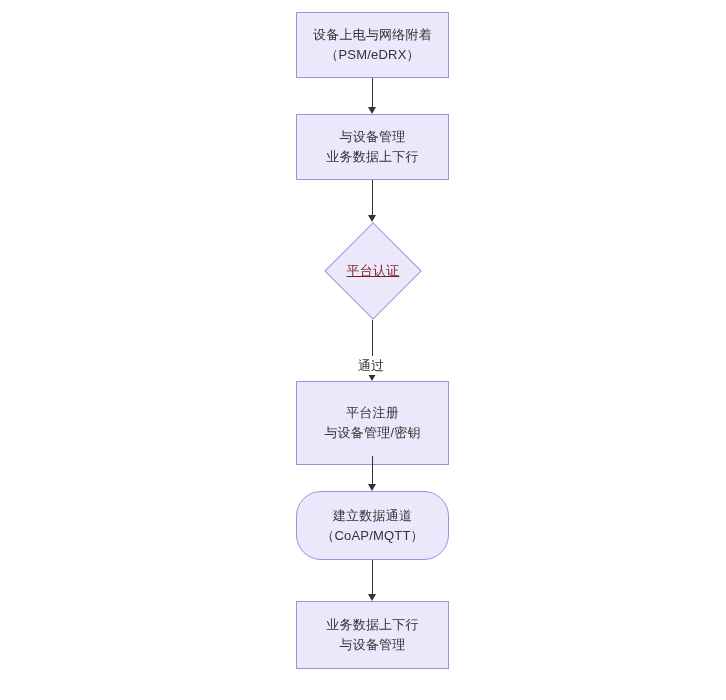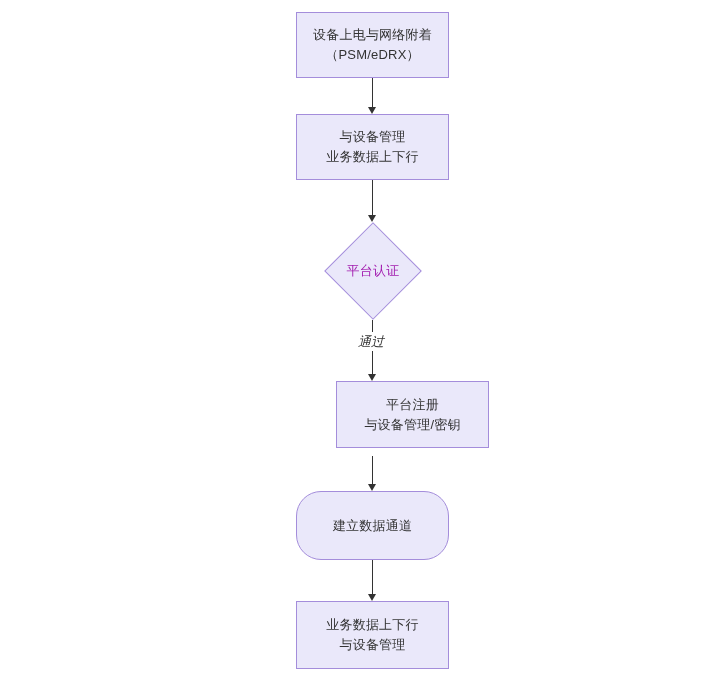--- a/index.html
+++ b/index.html
@@ -49,26 +49,27 @@
     left: 50%;
     top: 50%;
     box-sizing: border-box;
     background: #eae8fa;
     border: 1px solid #a48ddb;
     transform: translate(-50%, -50%) rotate(45deg);
   }
   .diamond-label {
     position: relative;
     z-index: 2;
-    color: #a21caf;
+    color: #7f1d1d;
     font-size: 13px;
     line-height: 20px;
     text-align: center;
     white-space: nowrap;
     letter-spacing: 0.2px;
+    text-decoration: underline;
   }
   .connector {
     position: absolute;
   }
   .conn-line {
     position: absolute;
     width: 1px;
     background: #333333;
     left: 0;
     top: 0;
@@ -120,35 +121,36 @@
   </div>
 
   <div class="diamond-wrap" style="left:325px; top:222px; width:96px; height:98px;">
     <div class="diamond-shape" style="width:69px; height:69px;"></div>
     <span class="diamond-label">平台认证</span>
   </div>
 
   <div class="connector" style="left:372px; top:320px; width:1px; height:61px;">
     <div class="conn-line" style="height:55px;"></div>
     <div class="conn-head" style="top:54px;"></div>
-    <div class="edge-label" style="left:-16px; top:12px;font-style:italic;">通过</div>
+    <div class="edge-label" style="left:-16px; top:36px;">通过</div>
   </div>
 
-  <div class="node" style="left:296px; top:381px; width:153px; height:67px;margin-left:40px;">
+  <div class="node" style="left:296px; top:381px; width:153px; height:84px;">
     <span class="line1">平台注册</span>
     <span class="line2">与设备管理/密钥</span>
   </div>
 
   <div class="connector" style="left:372px; top:456px; width:1px; height:35px;">
     <div class="conn-line" style="height:29px;"></div>
     <div class="conn-head" style="top:28px;"></div>
   </div>
 
   <div class="node" style="left:296px; top:491px; width:153px; height:69px;border-radius:25px;">
     <span class="line1">建立数据通道</span>
+    <span class="line2">（CoAP/MQTT）</span>
   </div>
 
   <div class="connector" style="left:372px; top:560px; width:1px; height:41px;">
     <div class="conn-line" style="height:35px;"></div>
     <div class="conn-head" style="top:34px;"></div>
   </div>
 
   <div class="node" style="left:296px; top:601px; width:153px; height:68px;text-align:center;">
     <span class="line1">业务数据上下行</span>
     <span class="line2">与设备管理</span>

